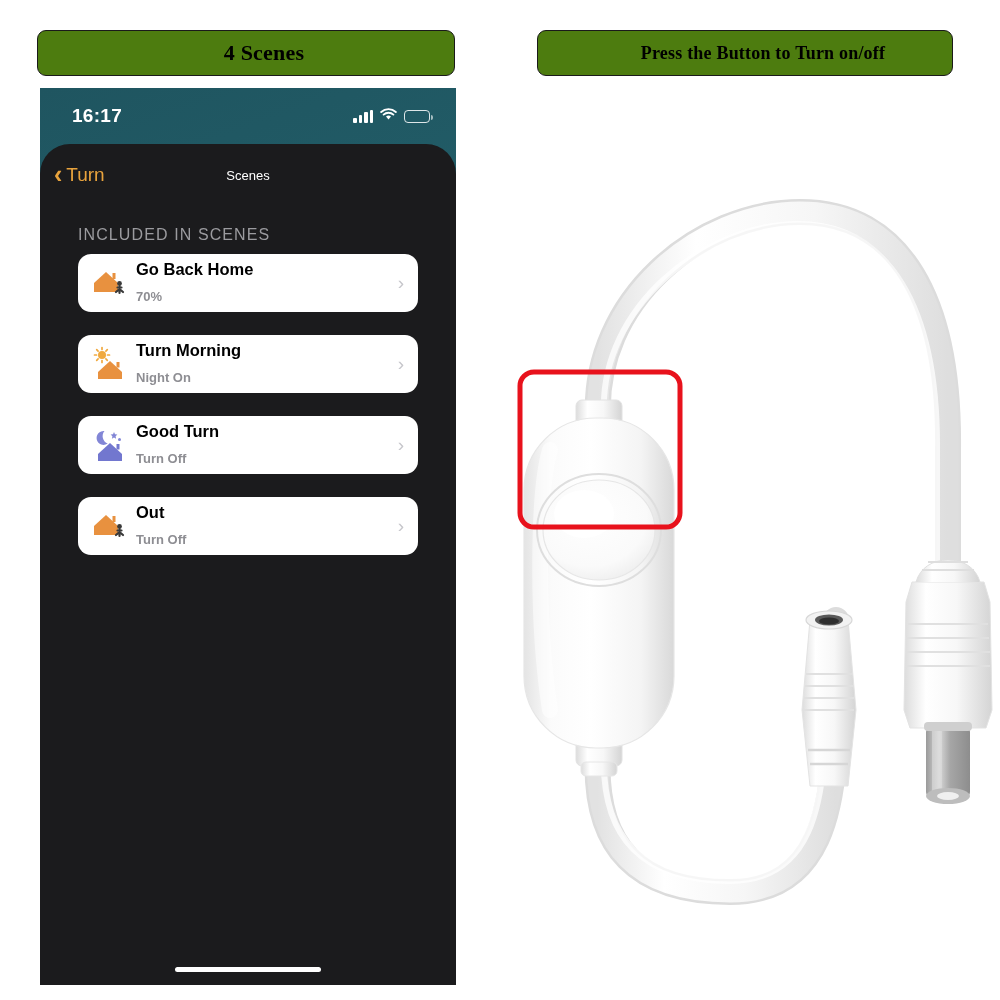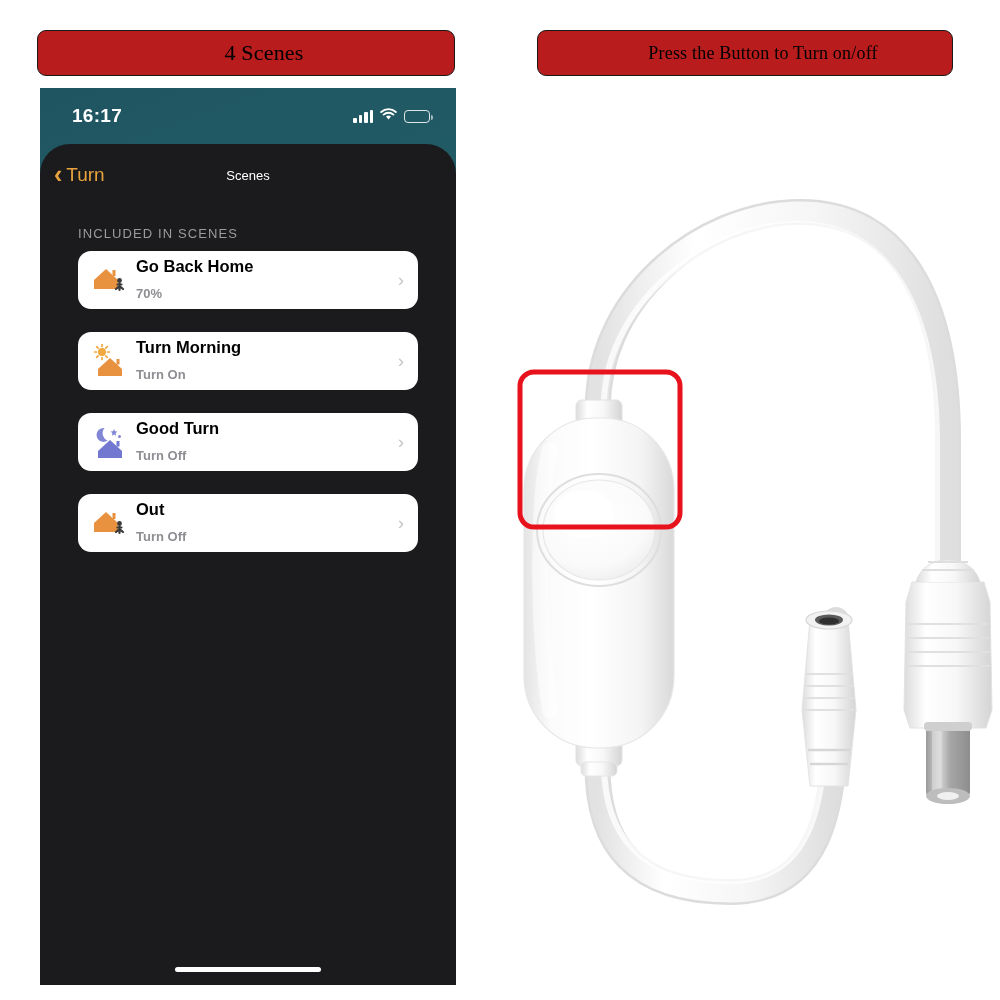--- a/index.html
+++ b/index.html
@@ -12,28 +12,28 @@
     height: 1000px;
     position: relative;
     overflow: hidden;
     font-family: "Liberation Sans", sans-serif;
   }
 
   
   .caption {
     position: absolute;
     box-sizing: border-box;
-    background: #b91c1c;
+    background: #4d7c0f;
     border: 1.5px solid #1a1a1a;
     border-radius: 9px;
     display: flex;
     align-items: center;
     justify-content: center;
     font-family: "Liberation Serif", serif;
-    font-weight: normal;
+    font-weight: bold;
     color: #000000;
     letter-spacing: .2px;
     padding-left: 36px;
   }
   #caption-left  { left: 37px;  top: 30px; width: 418px; height: 46px; font-size: 22px; }
   #caption-right { left: 537px; top: 30px; width: 416px; height: 46px; font-size: 18px; }
 
   
   #phone-panel {
     position: absolute;
@@ -131,21 +131,21 @@
   }
   #nav-title {
     width: 100%;
     text-align: center;
     color: #ffffff;
     font-size: 13px;
     font-weight: 500;
   }
   #section-label {
     color: #9b9b9f;
-    font-size: 13px;
+    font-size: 16px;
     letter-spacing: 1.1px;
     margin: 20px 0 10px 38px;
   }
   #scene-list {
     padding: 0 38px;
     display: flex;
     flex-direction: column;
     gap: 23px;
   }
   .scene-row {
@@ -283,21 +283,21 @@
                 <path d="M17.9 16.9 L19.3 18.3"></path>
               <path d="M19.3 7.7 L17.9 9.1"></path>
                 <path d="M10.1 16.9 L8.7 18.3"></path>
             </g>
             <path d="M10 30 L22 19 L34 30 L34 37 L10 37 Z" fill="#e8913f"></path>
             <rect x="28.5" y="20" width="3" height="5.5" fill="#e8913f"></rect>
           </svg>
         </span>
         <span class="scene-text">
           <span class="scene-title">Turn Morning</span>
-          <div class="scene-sub">Turn On</div>
+          <div class="scene-sub">Night On</div>
         </span>
         <span class="row-chevron">›</span>
       </div>
 
       <div class="scene-row">
         <span class="scene-icon">
           <svg viewBox="0 0 44 44">
             <path d="M16.5 8 a7 7 0 1 0 3.2 12.6 a8 8 0 0 1 -3.2 -12.6 Z" fill="#8286d6"></path>
             <path d="M26 9 l1 2.3 l2.4 .3 l-1.8 1.7 l.5 2.4 l-2.1 -1.2 l-2.1 1.2 l.5 -2.4 l-1.8 -1.7 l2.4 -.3 Z" fill="#8286d6"></path>
             <circle cx="31.5" cy="16.5" r="1.5" fill="#8286d6"></circle>

